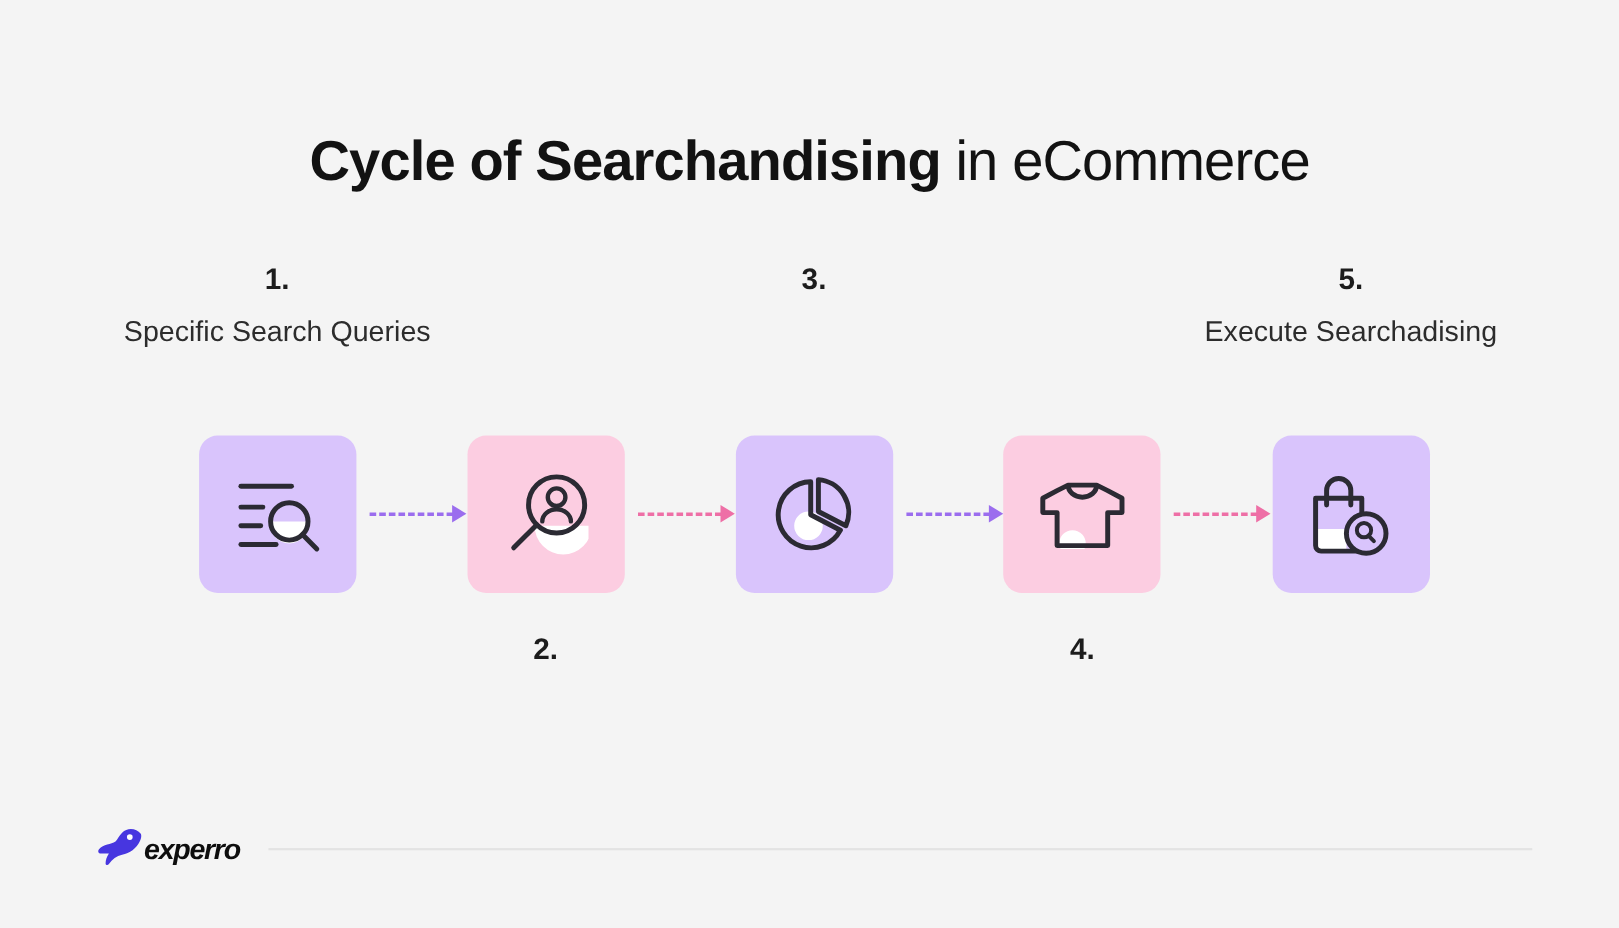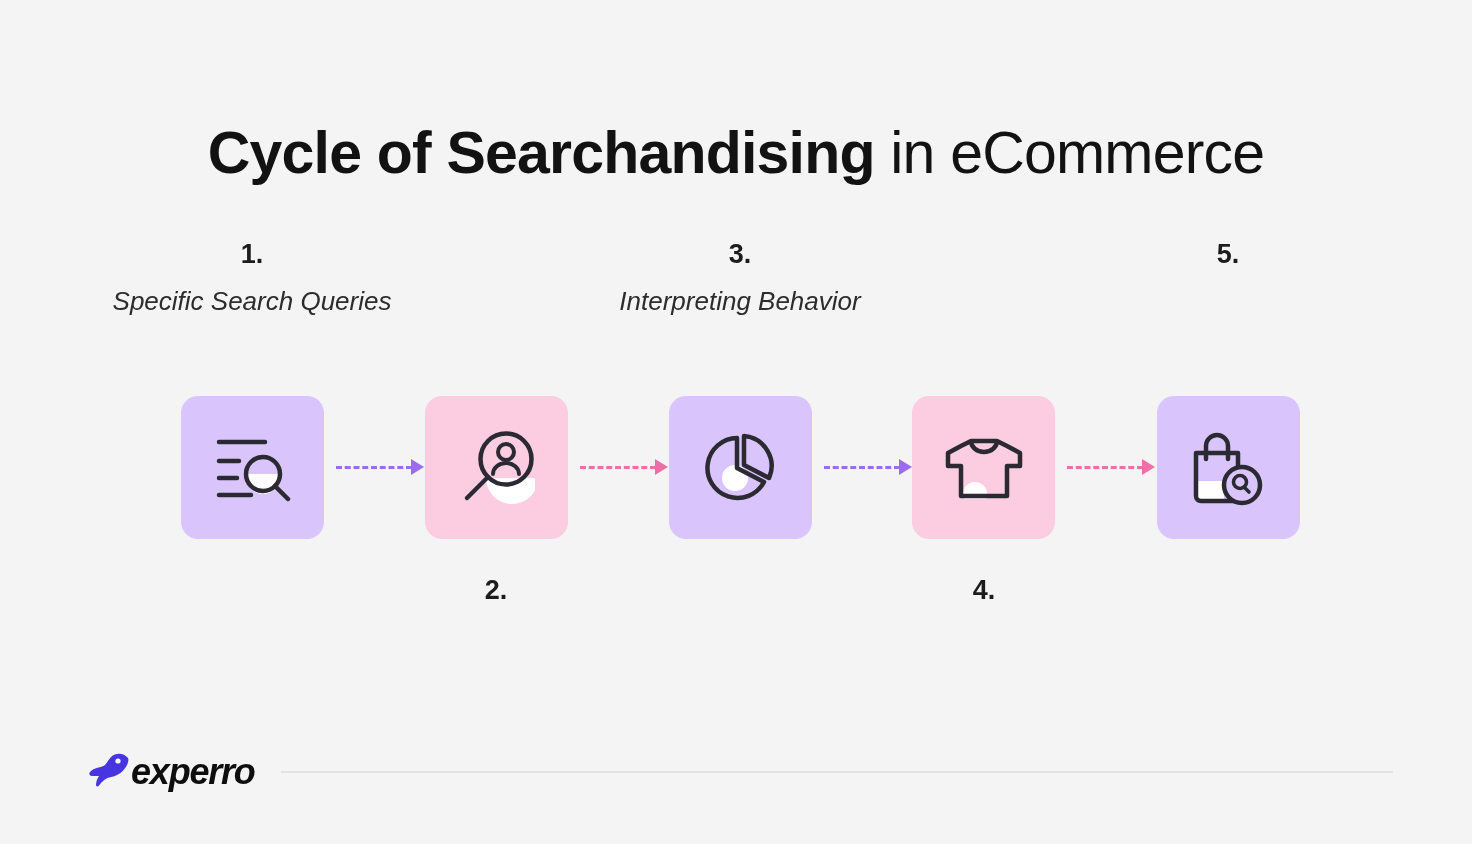--- a/index.html
+++ b/index.html
@@ -16,21 +16,21 @@
     color: #1A1A1A;
   }
 
   
   #page-title {
     position: absolute;
     top: 82px;
     left: 0;
     width: 1472px;
     text-align: center;
-    font-size: 59px;
+    font-size: 51px;
     line-height: 62px;
     letter-spacing: -0.8px;
     white-space: nowrap;
   }
   #page-title .t-bold {
     font-weight: 800;
     color: #121212;
   }
   #page-title .t-light {
     font-weight: 400;
@@ -103,21 +103,20 @@
   }
   .step-caption .step-num {
     display: block;
     font-weight: 700;
     font-size: 27px;
     line-height: 46px;
     color: #1C1C1C;
   }
   .step-caption .step-text {
     display: block;
-    font-style: italic;
   }
   .cap-top { top: 231px; }
   .cap-bot { top: 567px; }
 
   .cap-1 { left: 82px;  width: 340px; }
   .cap-2 { left: 296px; width: 400px; }
   .cap-3 { left: 600px; width: 280px; }
   .cap-4 { left: 844px; width: 280px; }
   .cap-5 { left: 1078px; width: 300px; }
 
@@ -131,21 +130,21 @@
     display: flex;
     align-items: center;
   }
   #brand-logo {
     display: flex;
     align-items: center;
     flex: 0 0 auto;
     height: 44px;
   }
   #brand-wordmark {
-    font-size: 36px;
+    font-size: 26px;
     font-weight: 800;
     font-style: italic;
     letter-spacing: -1.2px;
     color: #0E0E0E;
     margin-left: 1px;
     line-height: 40px;
   }
   #footer-divider {
     flex: 1 1 auto;
     height: 2px;
@@ -242,29 +241,29 @@
   <span class="step-num">1.</span>
   <span class="step-text">Specific Search Queries</span>
 </div>
 
 <div class="step-caption cap-bot cap-2">
   <span class="step-num">2.</span>
 </div>
 
 <div class="step-caption cap-top cap-3">
   <span class="step-num">3.</span>
-  <span class="step-text">Interpreting Behavior</span>
 </div>
 
 <div class="step-caption cap-bot cap-4">
   <span class="step-num">4.</span>
 </div>
 
 <div class="step-caption cap-top cap-5">
   <span class="step-num">5.</span>
+  <span class="step-text">Execute Searchadising</span>
 </div>
 
 <div id="footer">
   <div id="brand-logo">
     <span>
       <svg width="42" height="34" viewBox="0 0 42 34" fill="none">
         <path d="M40 5 C36 0 28 -1 23 4 C20 7 19 10 17 12 C13 15 6 14 2 19 C0.5 21 1.5 23 4 23 L11 23 C9 26 8 29 8 32 C8 33.5 10 34 11 32.5 C14 28 18 25 23 24 C30 23 36 18 39 12 C40 10 41 7 40 5 Z" fill="#4736E0"></path>
         <circle cx="30" cy="8" r="2.6" fill="#FFFFFF"></circle>
       </svg>
     </span>

